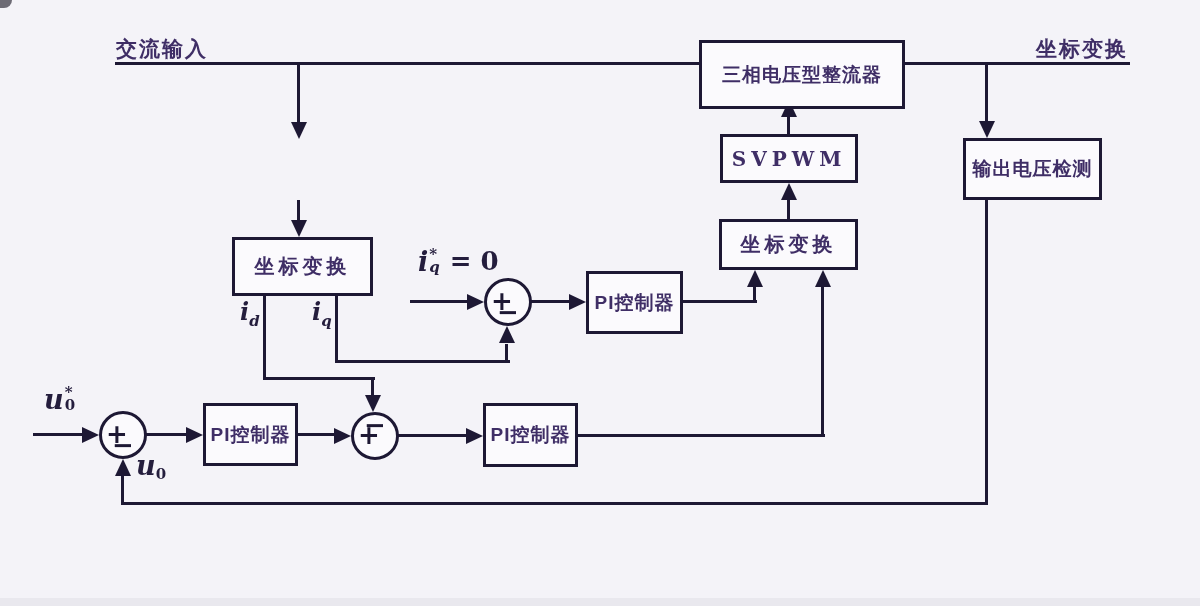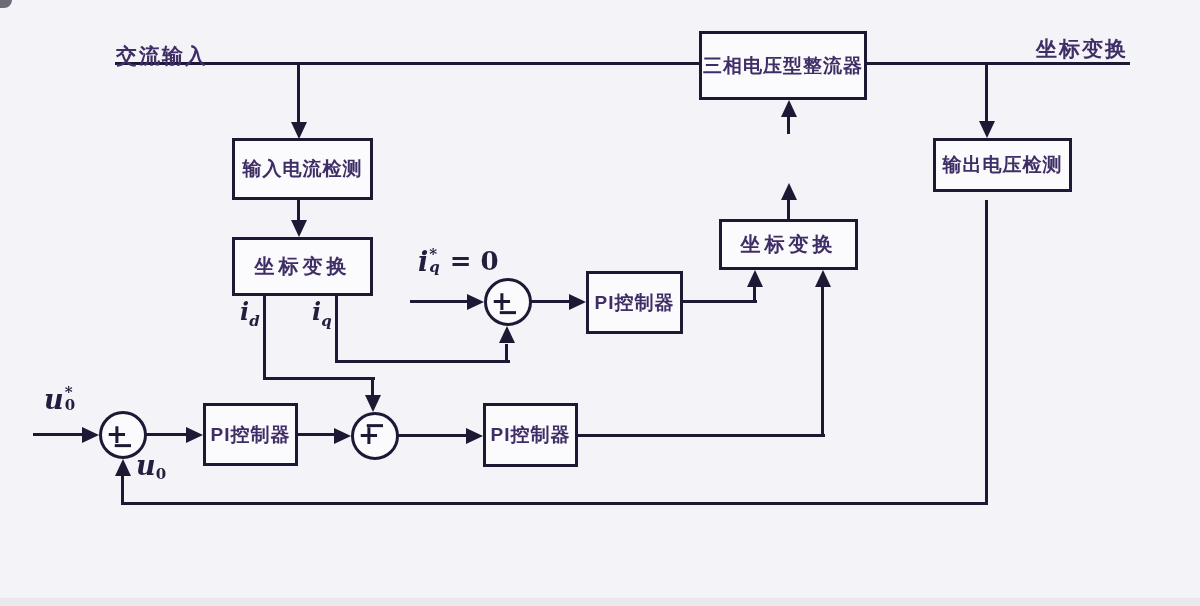--- a/index.html
+++ b/index.html
@@ -109,36 +109,36 @@
   <div class="w" style="left:298px;top:433px;width:38px;height:3px"></div>
   <div class="arr-r" style="left:334px;top:428px"></div>
 
   <div class="w" style="left:397px;top:434px;width:69px;height:3px"></div>
   <div class="arr-r" style="left:466px;top:428px"></div>
 
   <div class="w" style="left:578px;top:434px;width:247px;height:3px"></div>
   <div class="w" style="left:821px;top:286px;width:3px;height:151px"></div>
   <div class="arr-u" style="left:815px;top:270px"></div>
 
-  <div class="blk" style="left:699px;top:31px;width:168px;height:69px;letter-spacing:1px">
+  <div class="blk" style="left:699px;top:40px;width:206px;height:69px;letter-spacing:1px">
       <span>三相电压型整流器</span>
     </div>
 
+  <div class="blk" style="left:720px;top:134px;width:138px;height:49px;letter-spacing:5px;font-size:20px;font-family:'DejaVu Serif','Liberation Serif',serif">
+      <span>SVPWM</span>
+    </div>
 
   <div class="blk" style="left:719px;top:219px;width:139px;height:51px;letter-spacing:4px;font-size:20px">
       <span>坐标变换</span>
     </div>
 
-  <div class="blk" style="left:933px;top:138px;width:139px;height:54px;letter-spacing:1px">
+  <div class="blk" style="left:963px;top:138px;width:139px;height:62px;letter-spacing:1px">
       <span>输出电压检测</span>
     </div>
 
-  <div class="blk" style="left:232px;top:138px;width:141px;height:62px;letter-spacing:1px">
-      <span>输入电流检测</span>
-    </div>
 
   <div class="blk" style="left:232px;top:237px;width:141px;height:59px;letter-spacing:4px;font-size:20px">
       <span>坐标变换</span>
     </div>
 
   <div class="blk" style="left:586px;top:271px;width:97px;height:63px;letter-spacing:1px">
       <span>PI控制器</span>
     </div>
 
   <div class="blk" style="left:203px;top:403px;width:95px;height:63px;letter-spacing:1px">
@@ -157,21 +157,21 @@
   <div class="circ" style="left:99px;top:411px">
     <span class="sg sg-left">+</span>
     <span class="sg sg-bottom">−</span>
   </div>
 
   <div class="circ" style="left:351px;top:412px">
     <span class="sg sg-left">+</span>
     <span class="sg sg-top">−</span>
   </div>
 
-  <div class="lbl" style="left:116px;top:42px">交流输入</div>
+  <div class="lbl" style="left:116px;top:35px">交流输入</div>
 
   <div class="lbl" style="left:1036px;top:35px">坐标变换</div>
 
   <div class="math" style="left:418px;top:248px">
     <span class="mletter">i</span>
     <span class="mstack">
       <span class="msup">*</span>
       <span class="msub">q</span>
     </span>
     <span class="mrhs">= 0</span>

